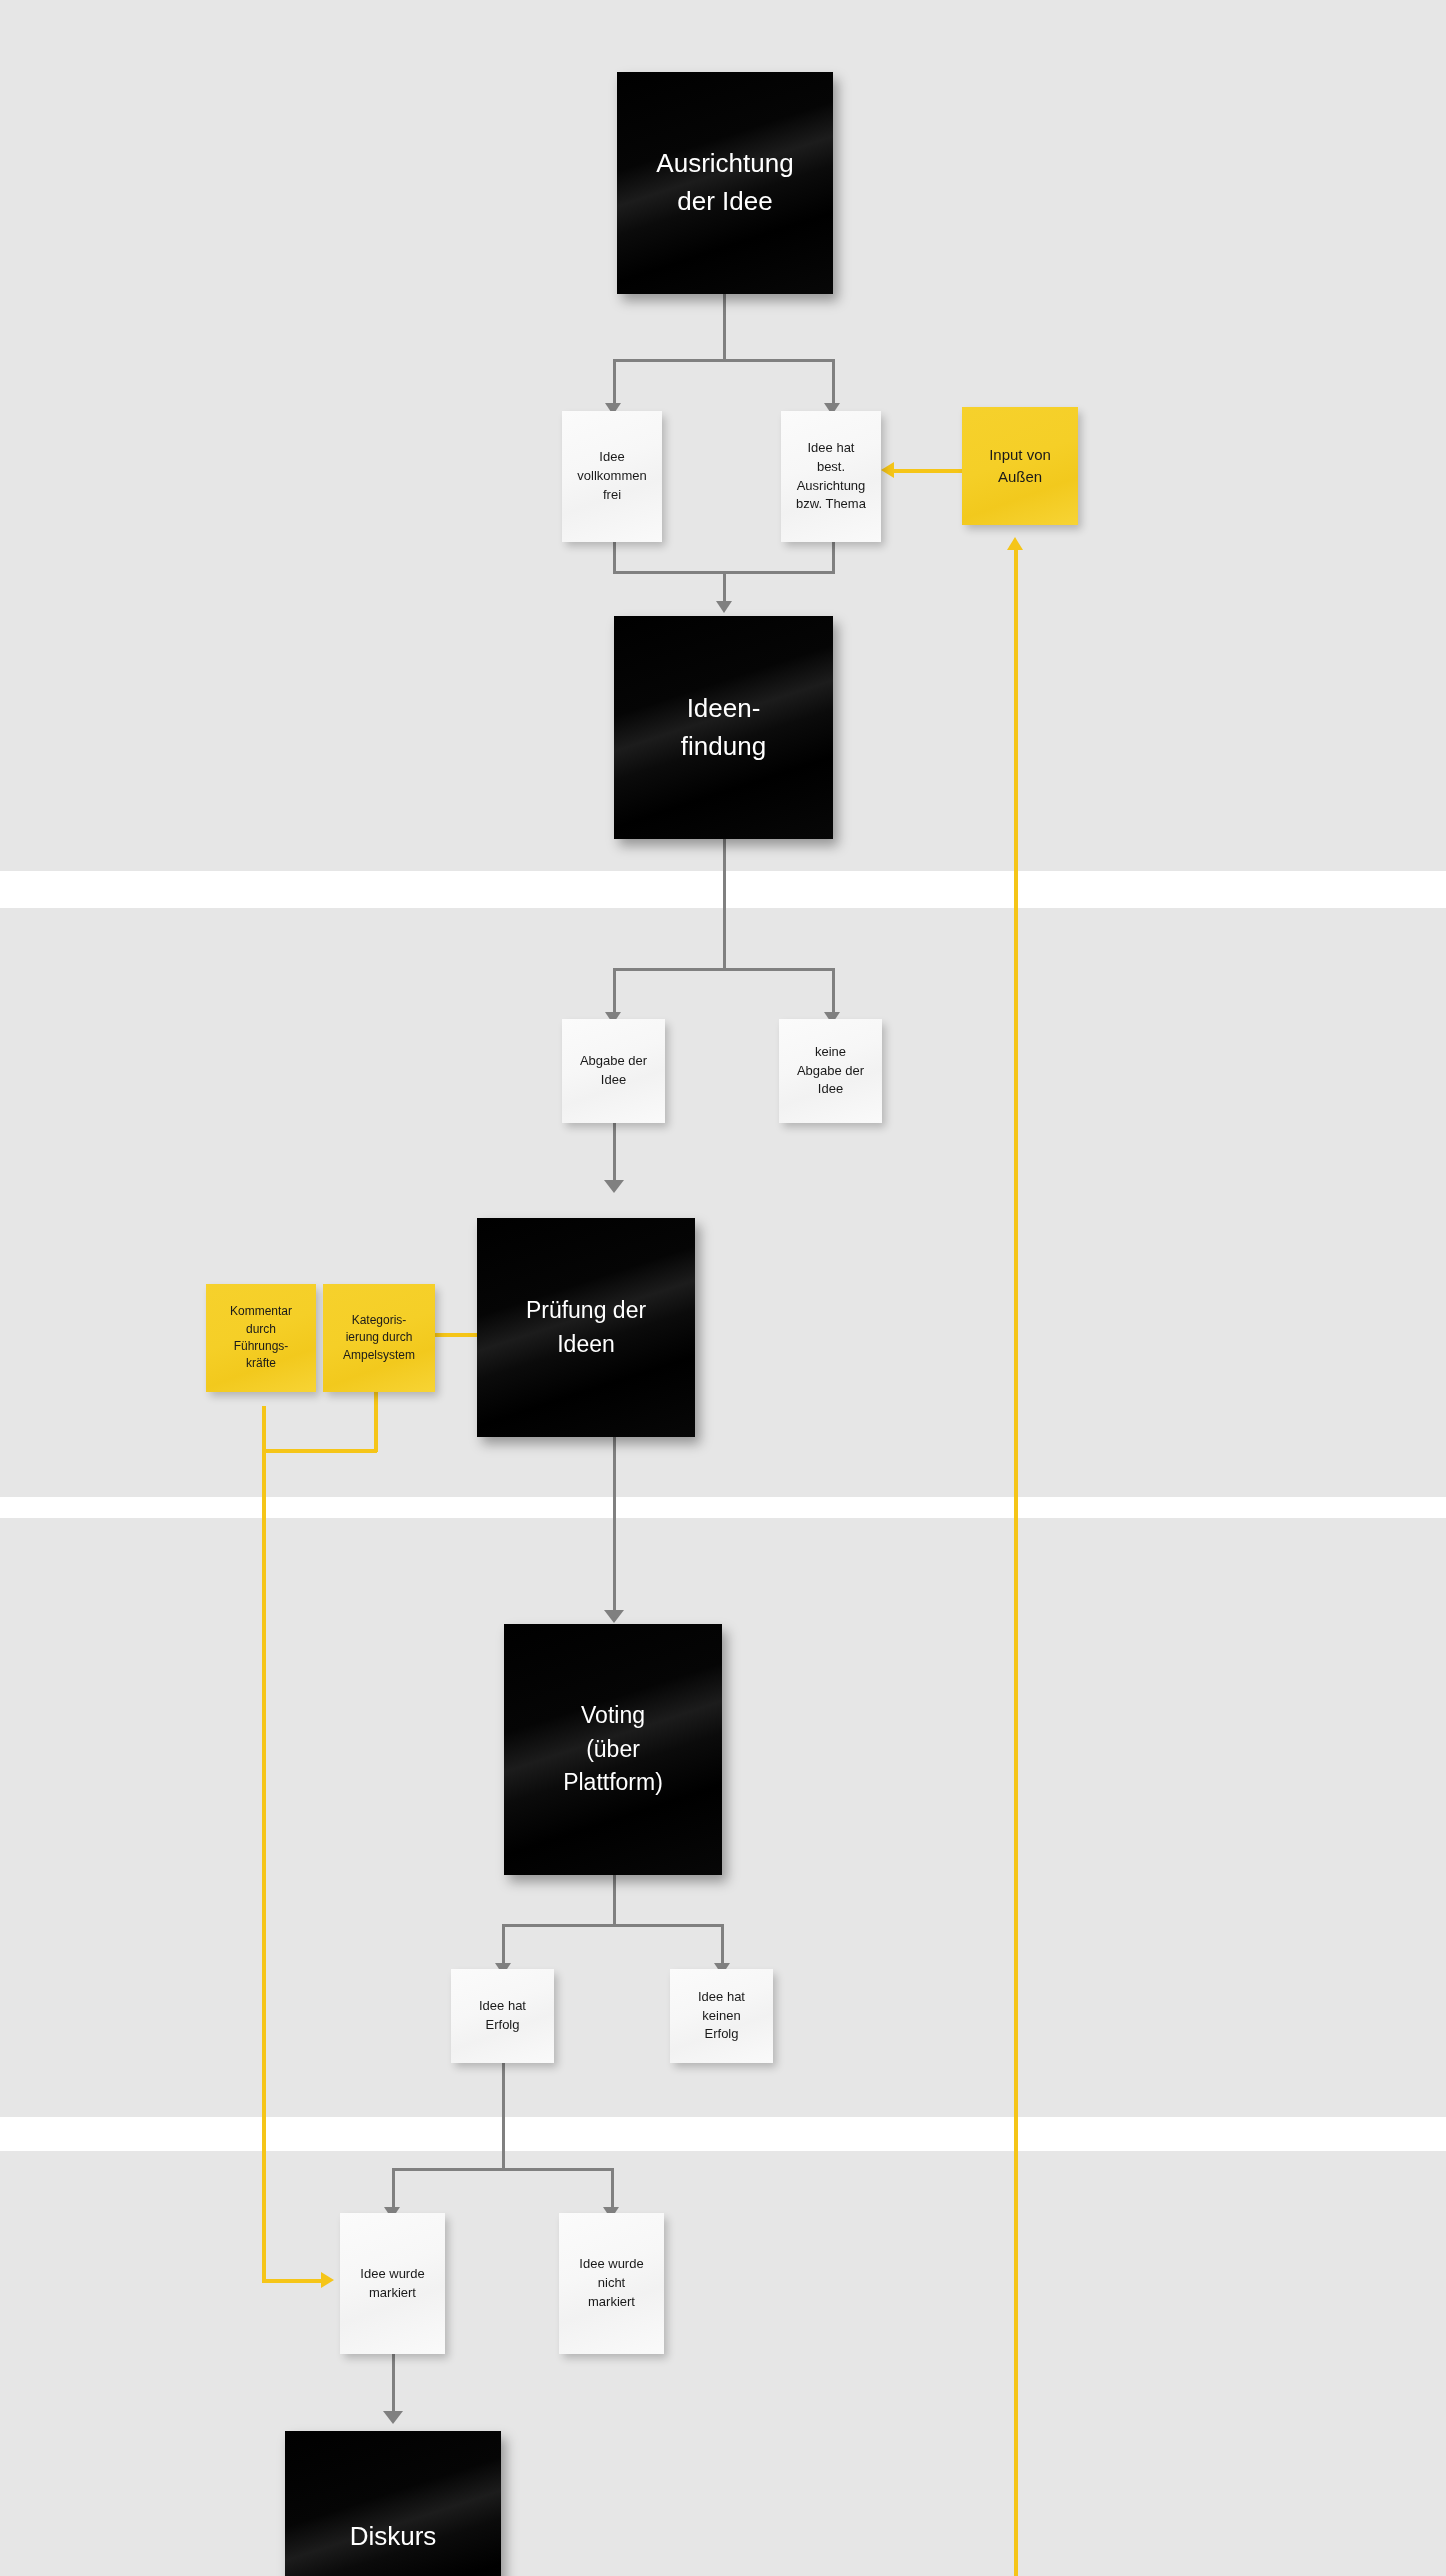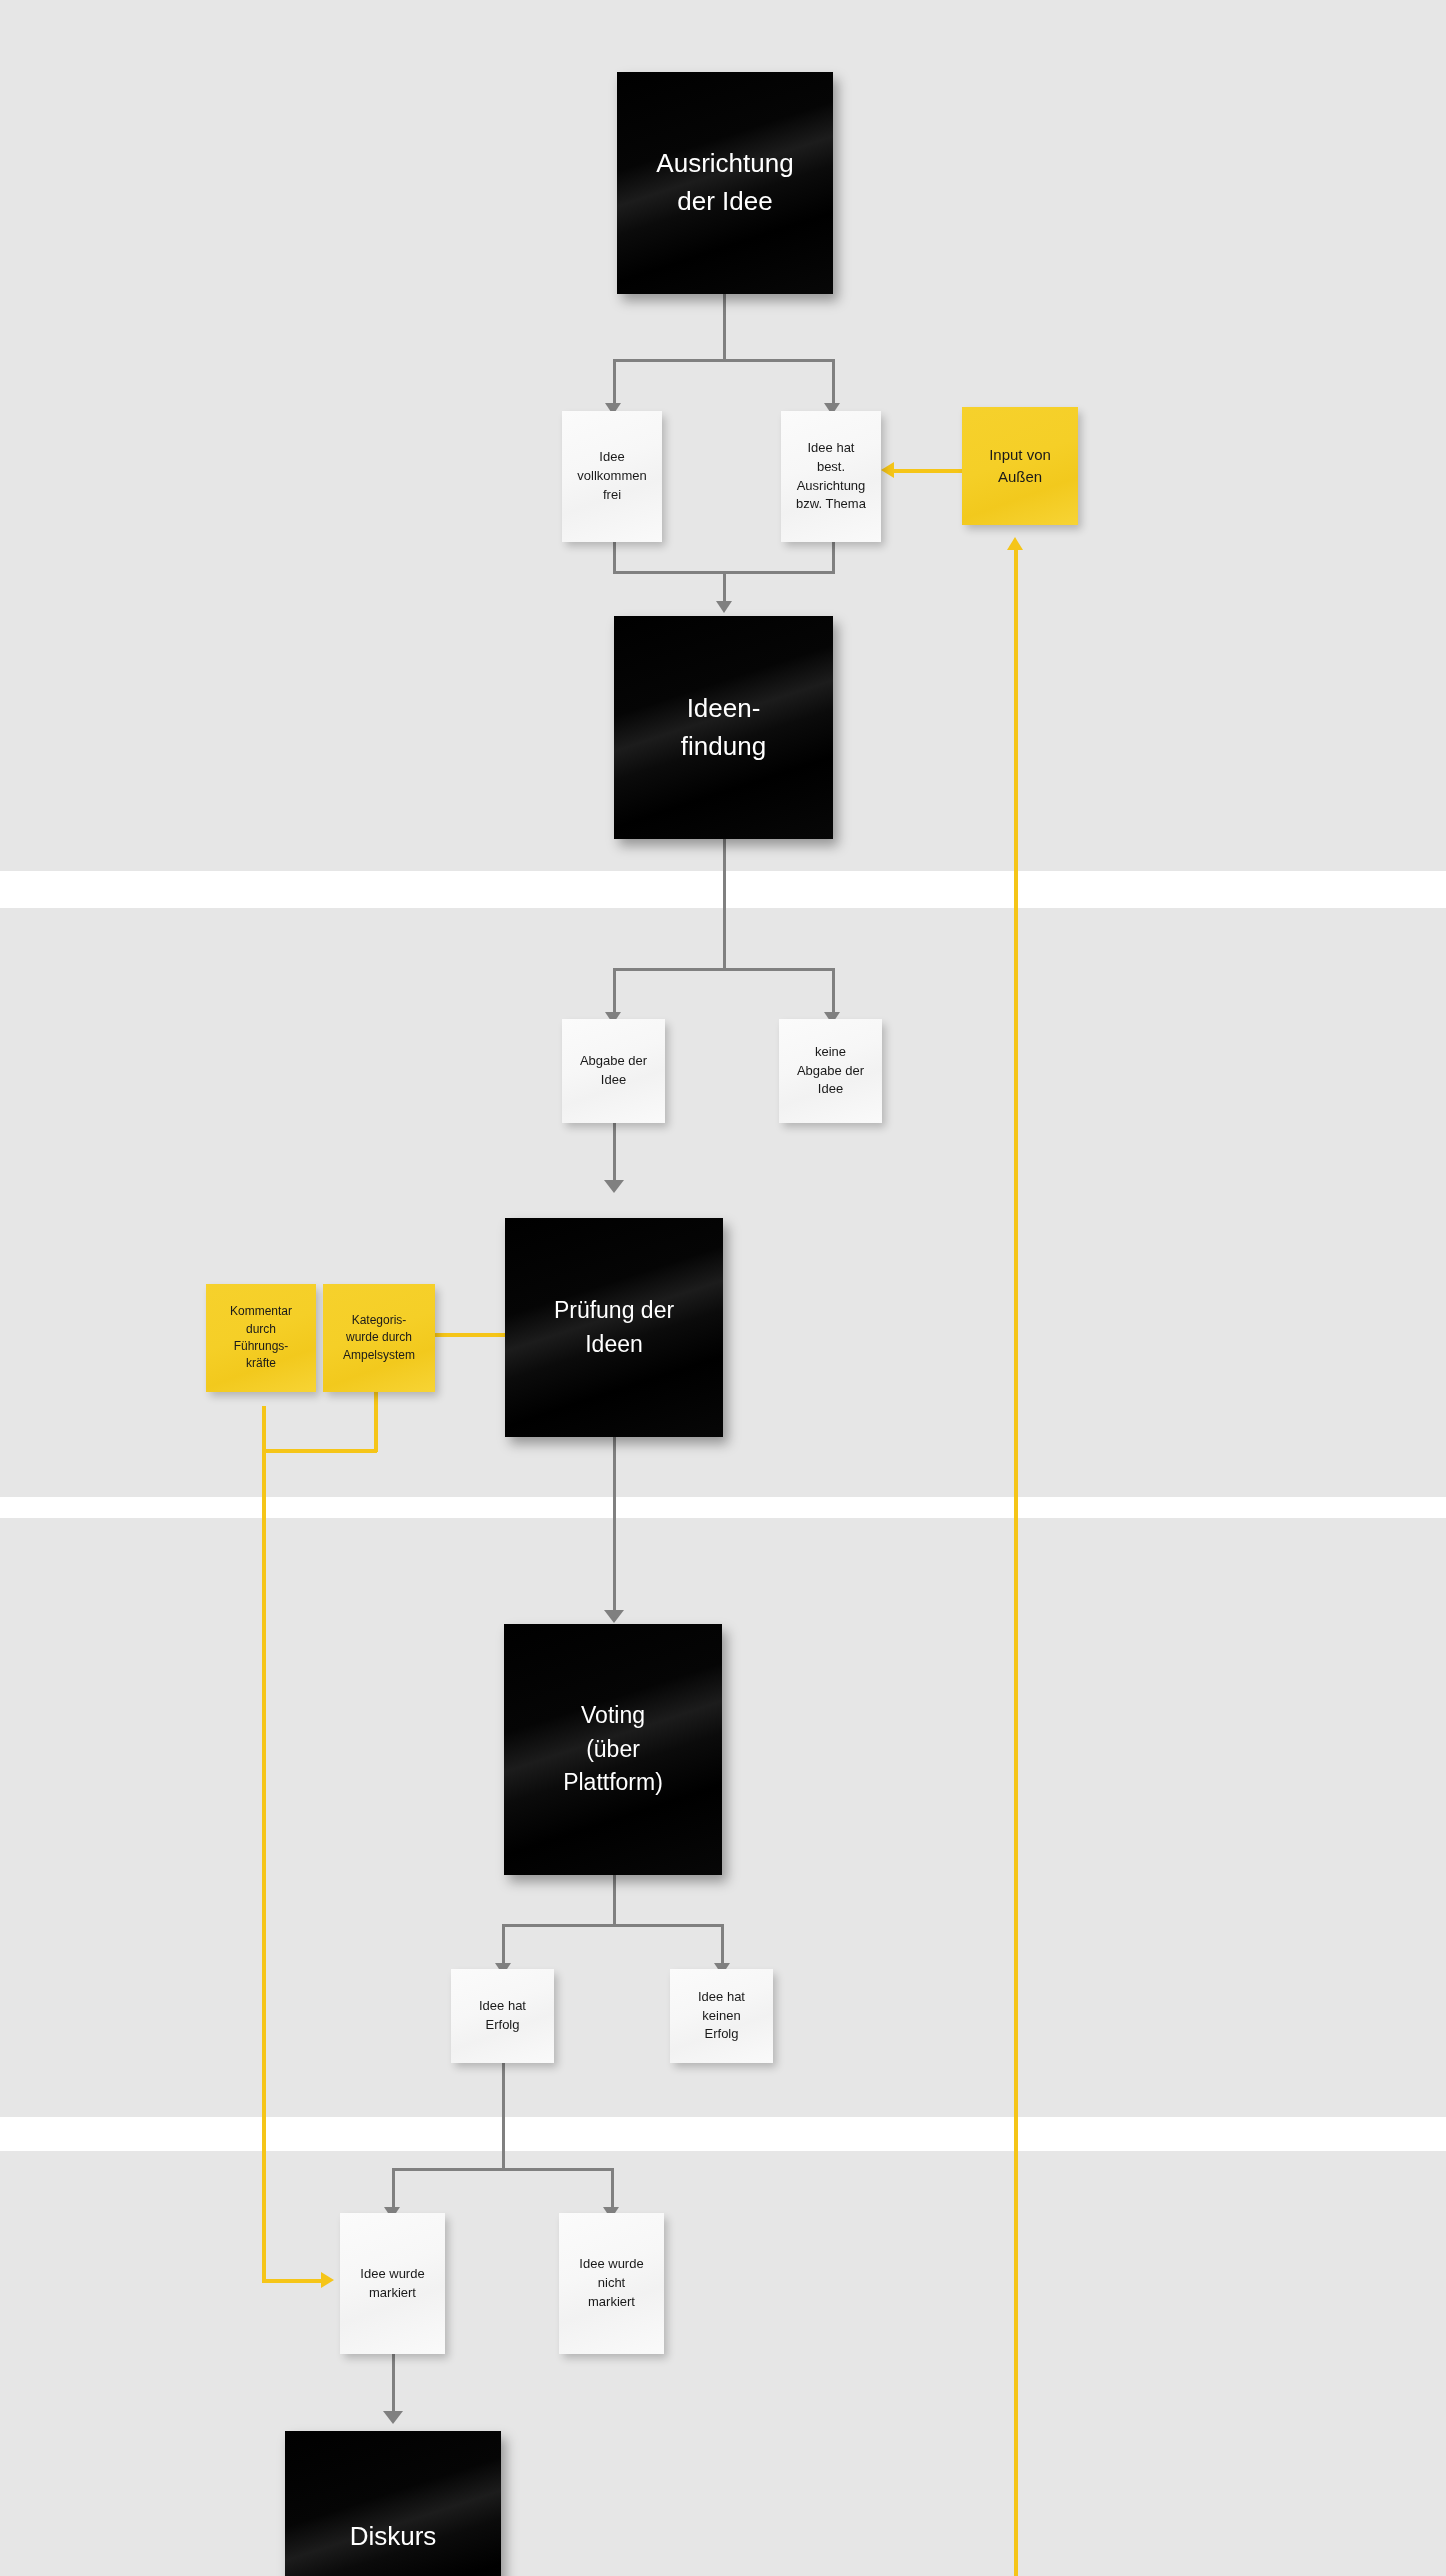--- a/index.html
+++ b/index.html
@@ -234,25 +234,25 @@
 
   <div class="note yellow" style="left:206px;top:1284px;width:110px;height:108px;font-size:12px;align-items:center;">
     <span class="txt">Kommentar
 durch
 Führungs-
 kräfte</span>
   </div>
 
   <div class="note yellow" style="left:323px;top:1284px;width:112px;height:108px;font-size:12px;">
     <span class="txt">Kategoris-
-wurde durch
+ierung durch
 Ampelsystem</span>
   </div>
 
-  <div class="note black" style="left:505px;top:1218px;width:218px;height:219px;font-size:23px;">
+  <div class="note black" style="left:477px;top:1218px;width:218px;height:219px;font-size:23px;">
     <span class="txt">Prüfung der
 Ideen</span>
   </div>
 
   <div class="note black" style="left:504px;top:1624px;width:218px;height:251px;font-size:23px;">
     <span class="txt">Voting
 (über
 Plattform)</span>
   </div>
 

